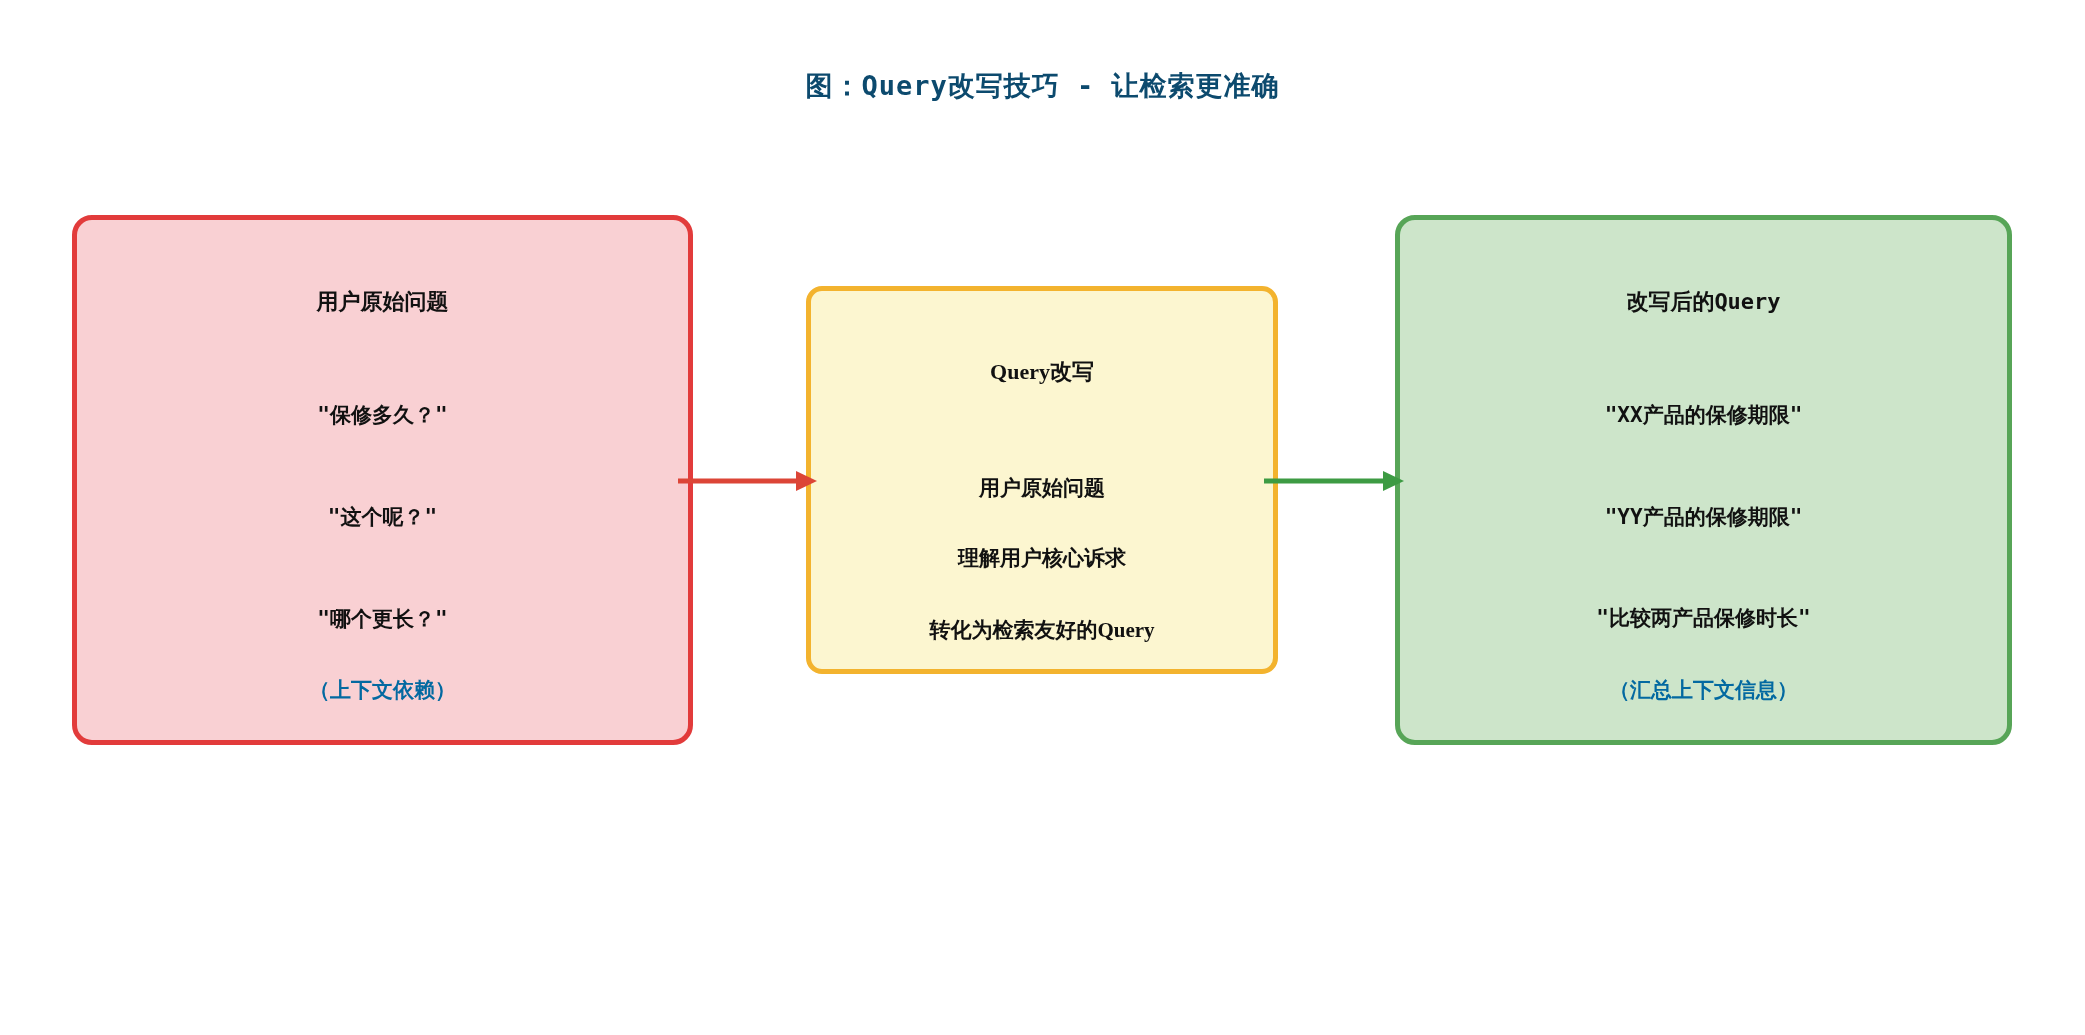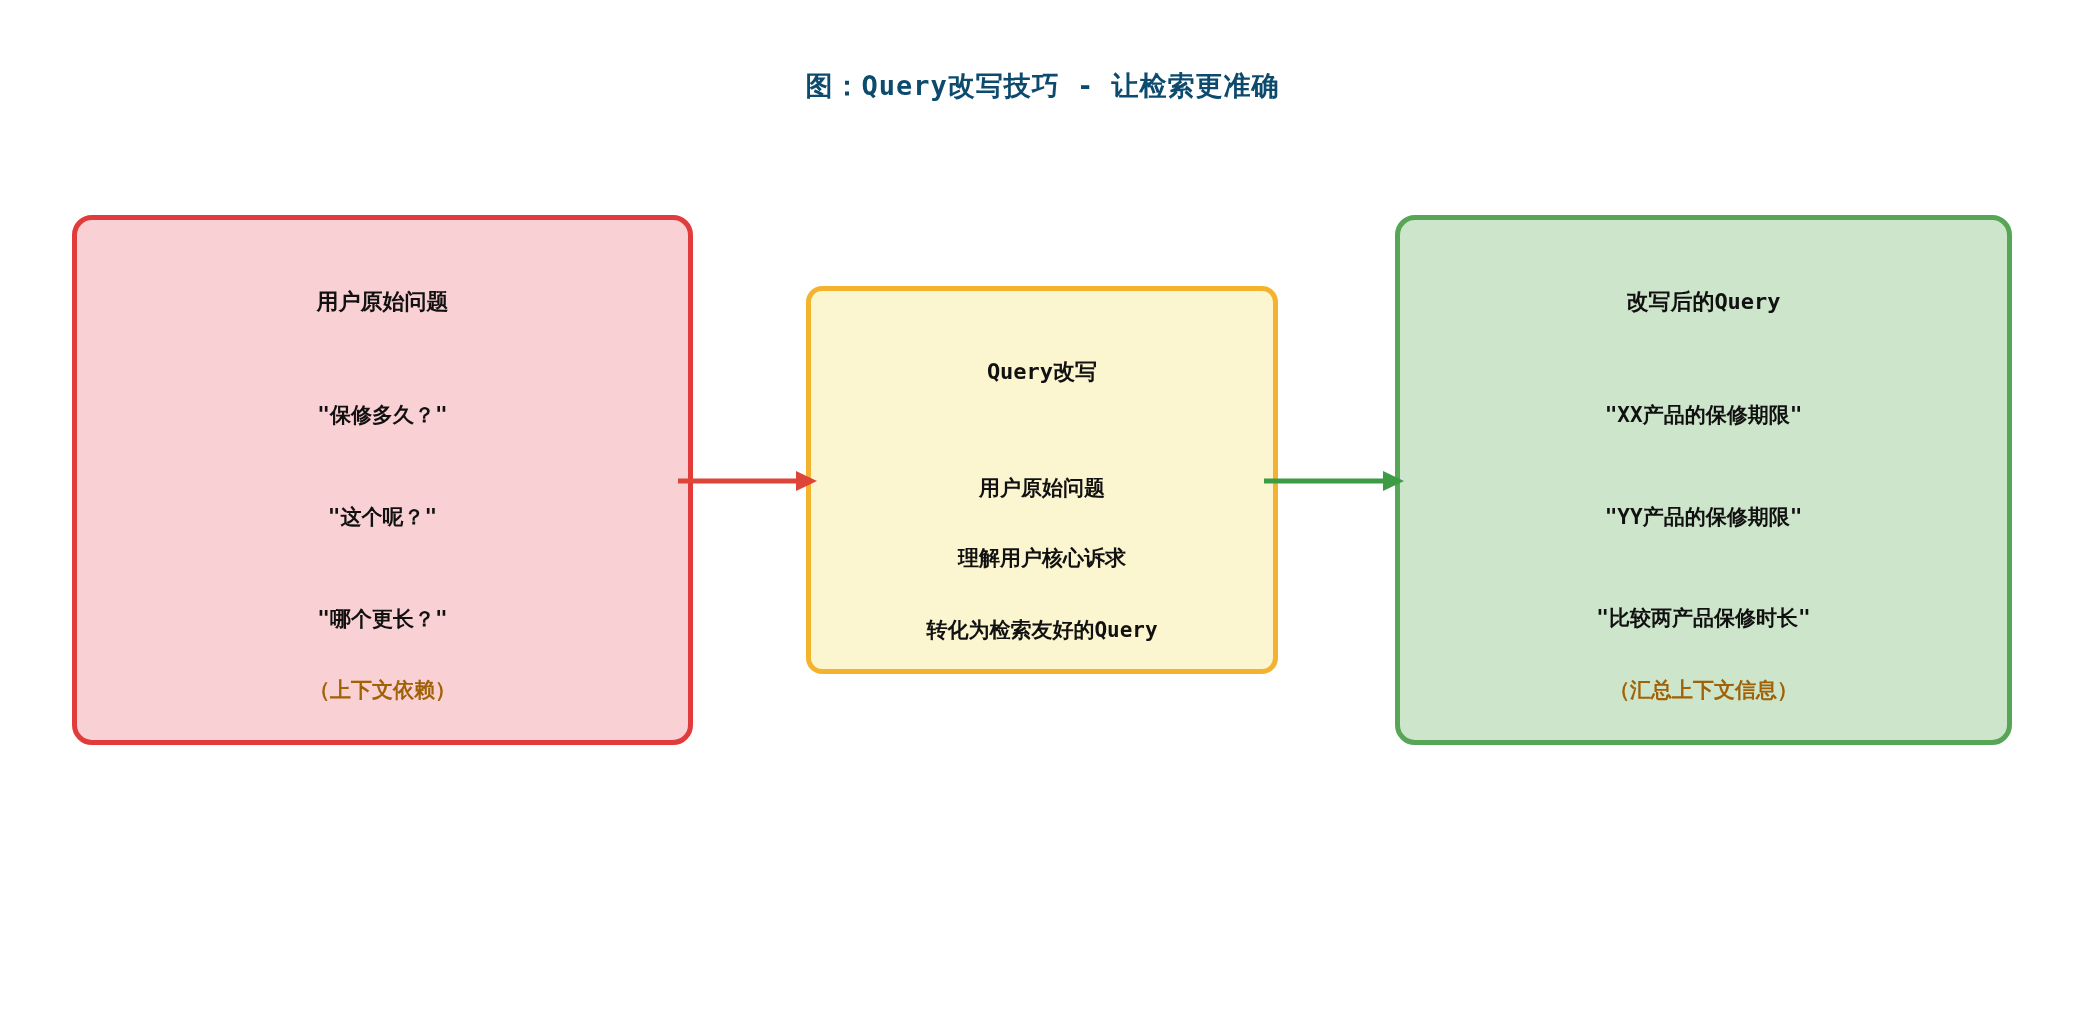--- a/index.html
+++ b/index.html
@@ -41,20 +41,21 @@
     background: #f9d0d3;
   }
   .box-rewrite {
     left: 806px;
     top: 286px;
     width: 472px;
     height: 388px;
     border-radius: 16px;
     border-color: #f3b32e;
     background: #fcf6d0;
+    font-family: Liberation Serif, serif;
   }
   .box-rewritten {
     left: 1395px;
     top: 215px;
     width: 617px;
     height: 530px;
     border-radius: 20px;
     border-color: #57a557;
     background: #cde5ca;
   }
@@ -67,21 +68,21 @@
     text-align: center;
     font-weight: bold;
     font-size: 21px;
     color: #111111;
     white-space: nowrap;
   }
   .box-heading {
     font-size: 22px;
   }
   .note {
-    color: #a16207;
+    color: #0369a1;
   }
   .arrows {
     position: absolute;
     left: 0;
     top: 0;
     z-index: 5;
     pointer-events: none;
   }
 </style>
 </head>

